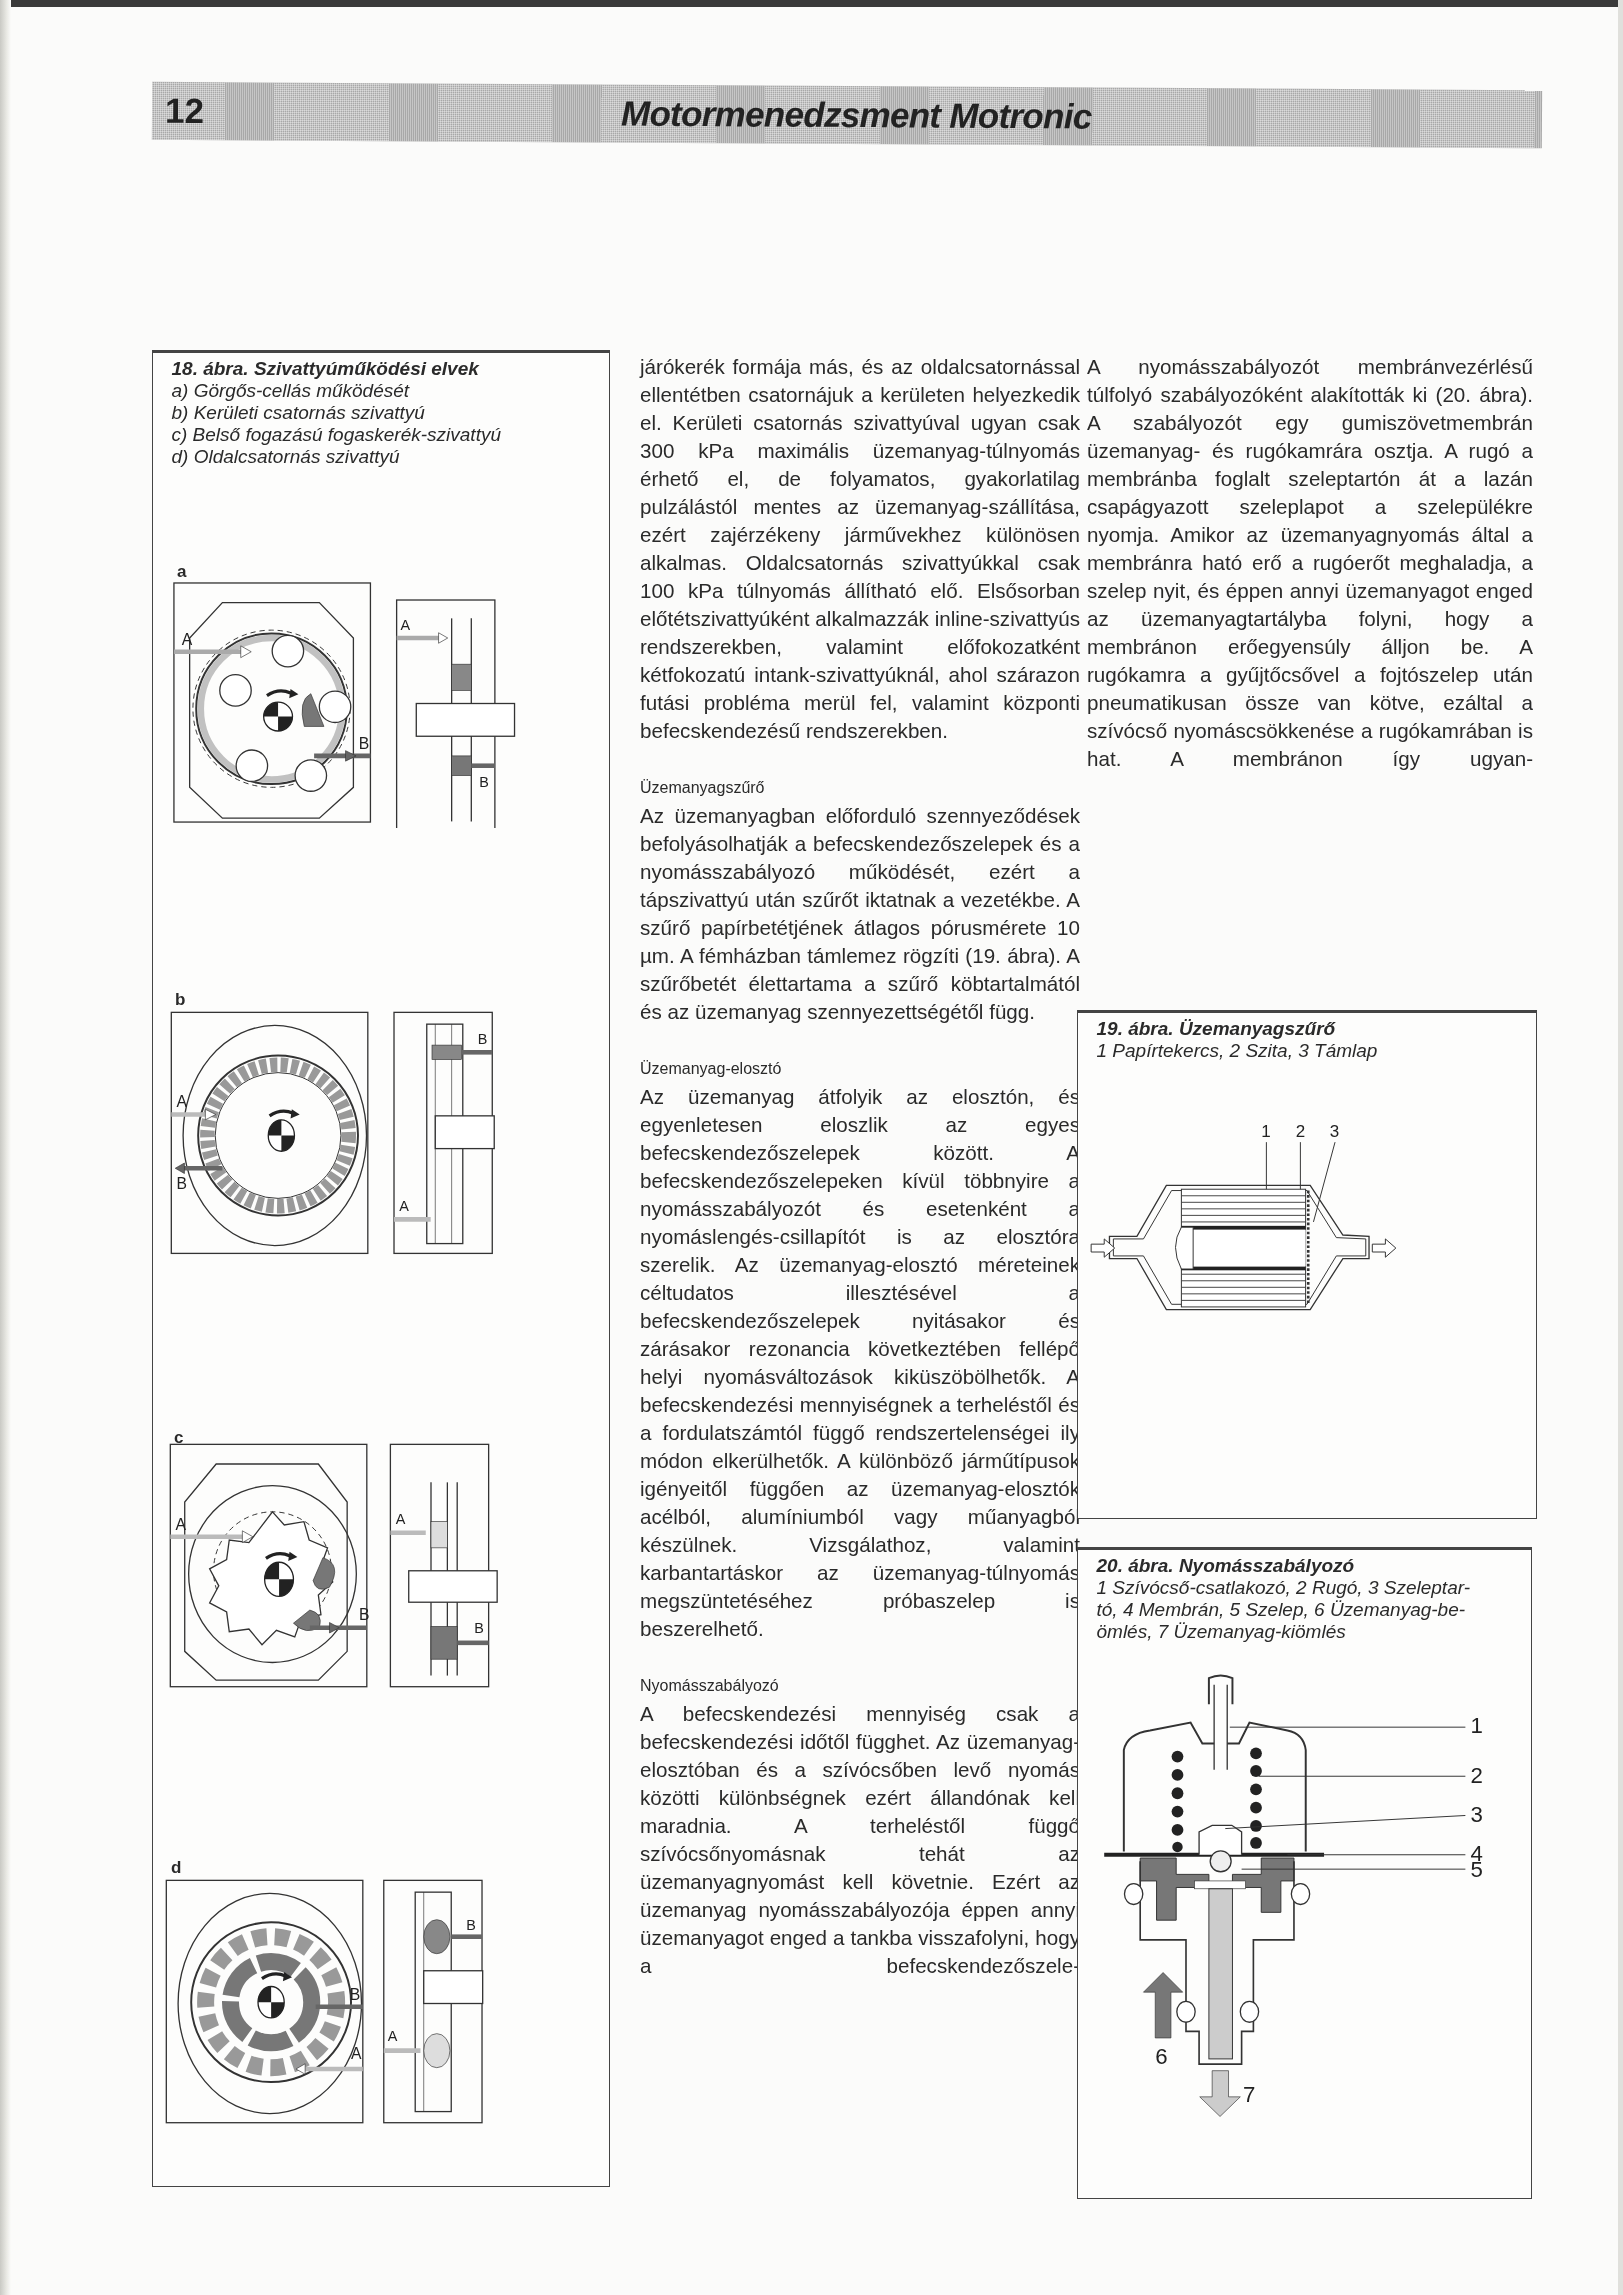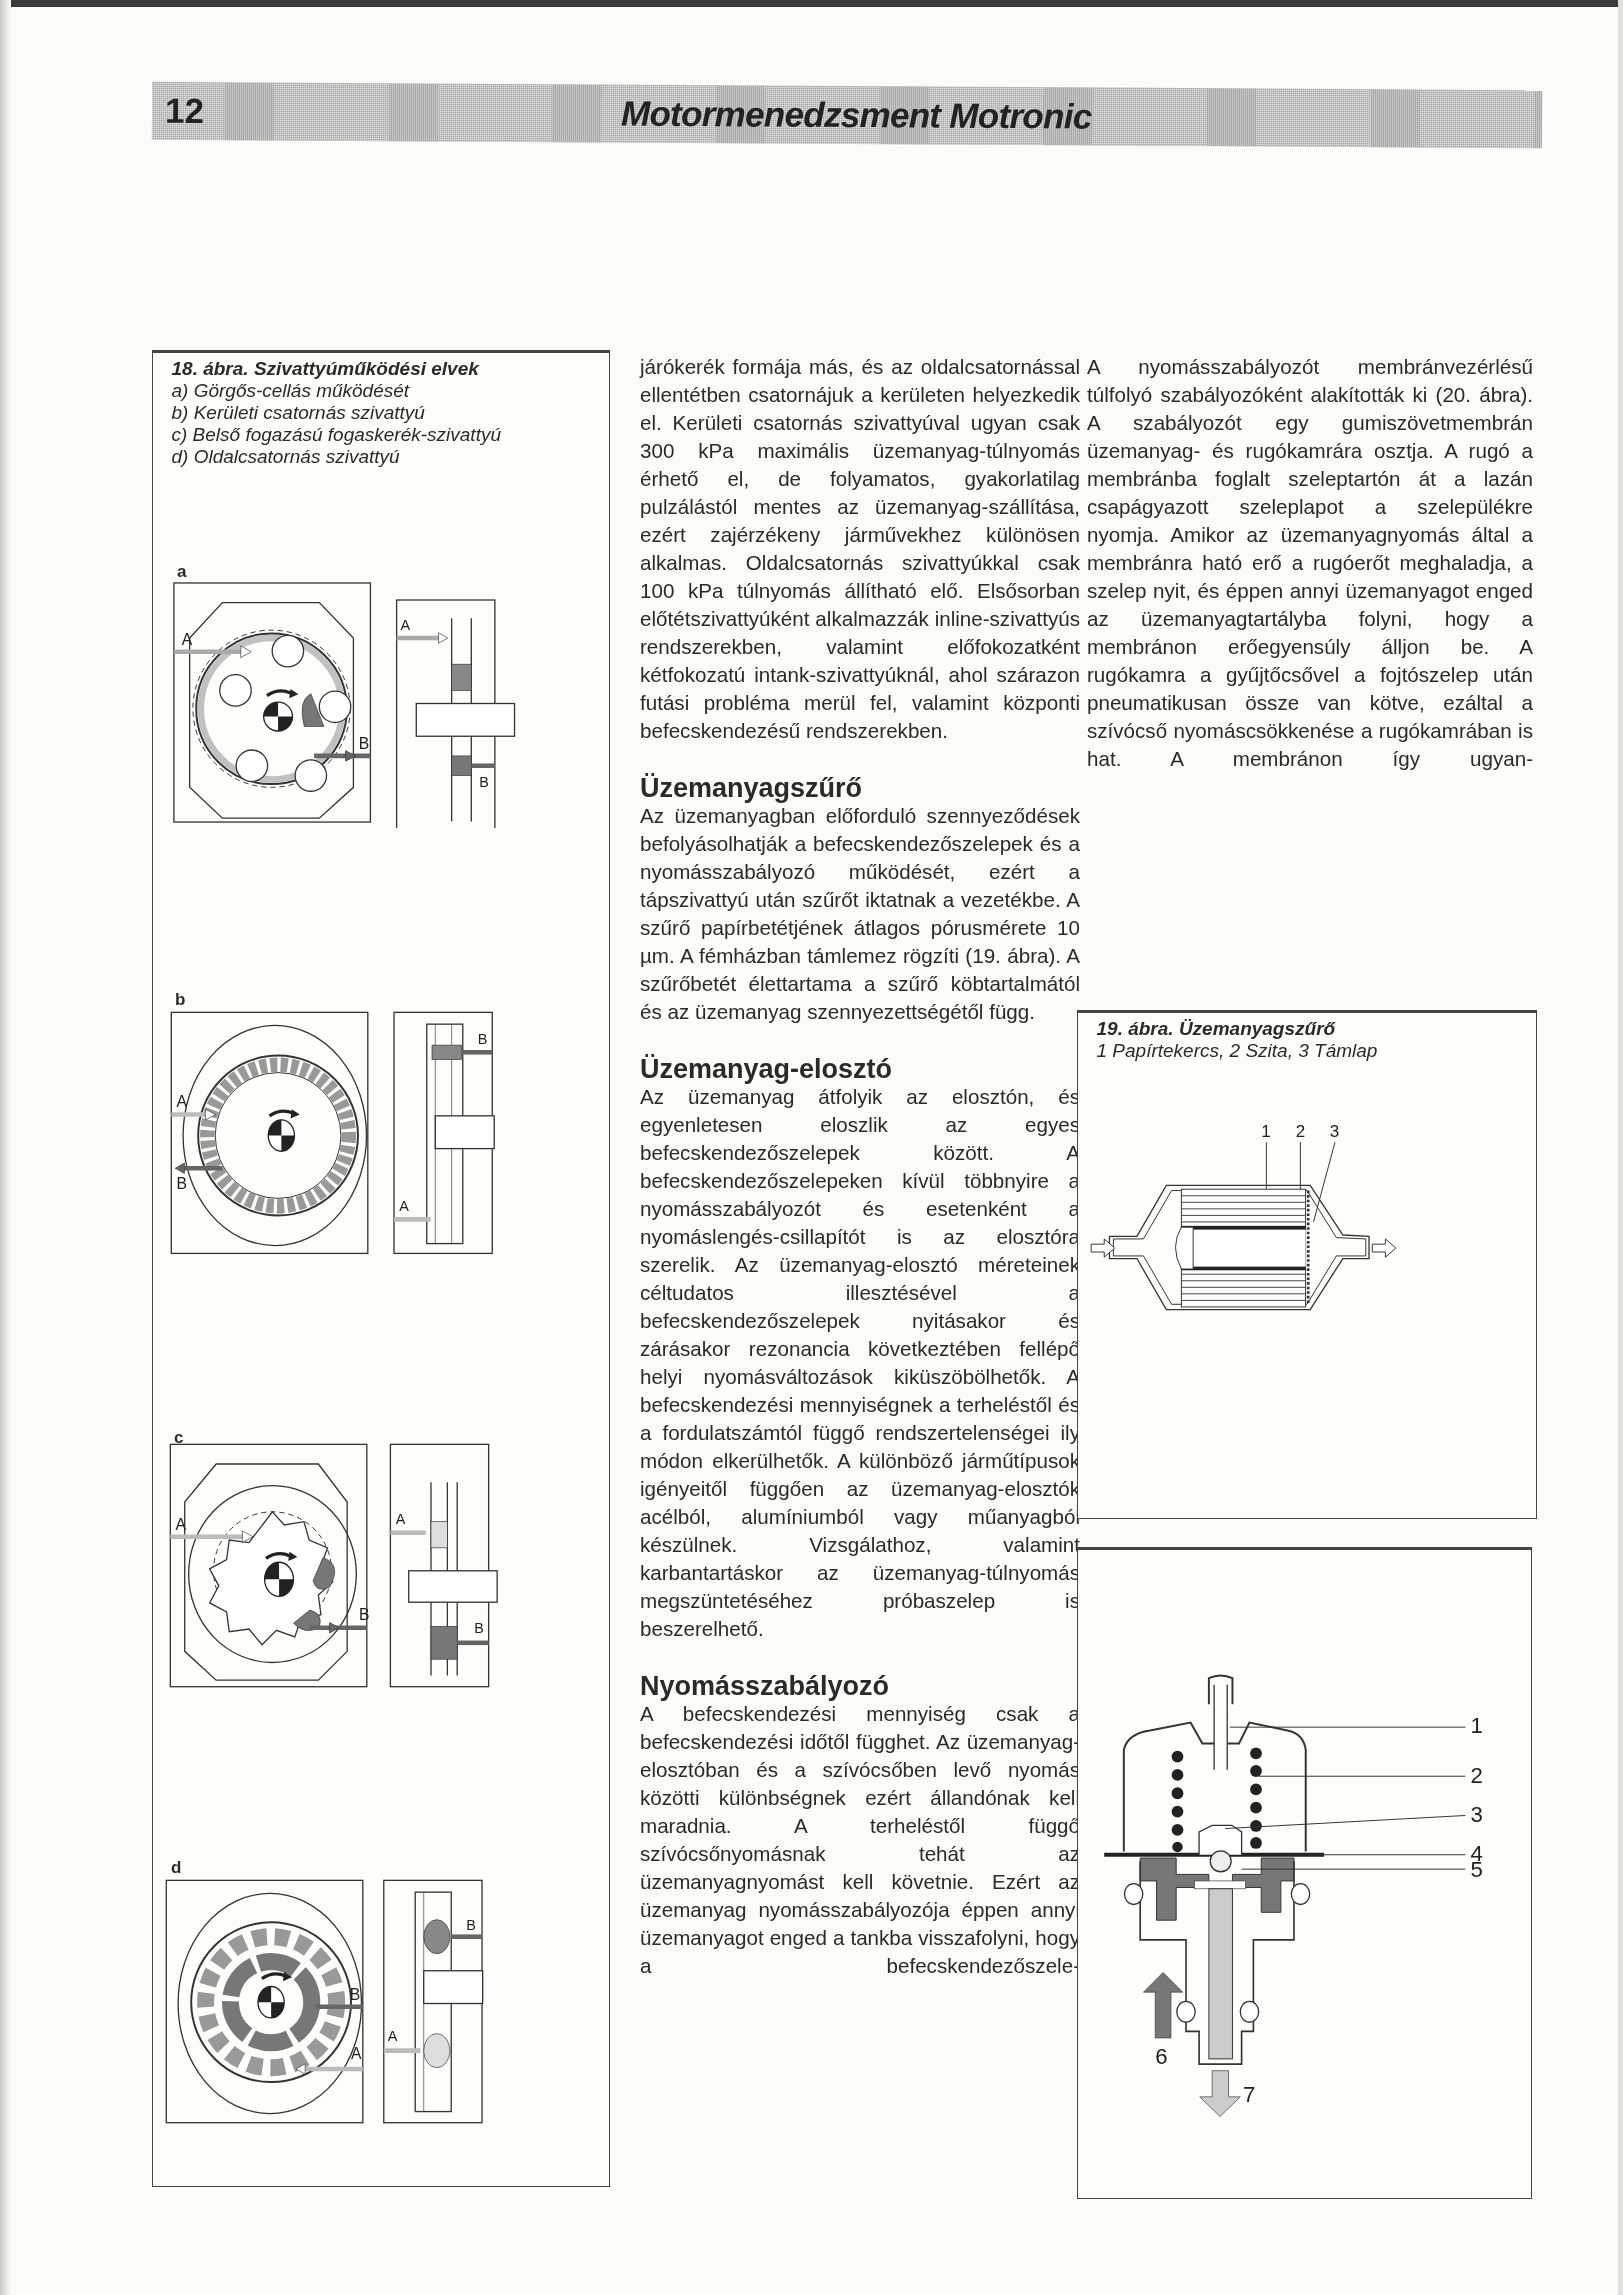--- a/index.html
+++ b/index.html
@@ -18,21 +18,21 @@
     background-color: #a8a8a8;
     background-image: repeating-linear-gradient(90deg, rgba(255,255,255,0.35) 0 0.7px, transparent 0.7px 2px),
                       repeating-linear-gradient(0deg, rgba(255,255,255,0.35) 0 0.7px, transparent 0.7px 2px);
     transform: rotate(0.35deg);
   }
   .page-num { position: absolute; left: 13px; top: 9.2px; font-size: 35px; font-weight: bold; color: #222; }
   .run-title { position: absolute; left: 469px; top: 9.2px; font-size: 35px; font-weight: bold; font-style: italic; color: #222; letter-spacing: -0.7px; }
 
   .col { position: absolute; font-size: 20.6px; line-height: 28px; text-align: justify; }
   .col p { margin: 0; }
-  .col h3 { margin: 0; font-size: 27px; font-weight: bold; line-height: 28px; }
+  .col h3 { margin: 0; font-size: 16px; font-weight: normal; line-height: 28px; }
   .spacer { height: 29px; }
 
   .fig-box { position: absolute; border: 1.3px solid #444; background: #fdfdfc; }
   .fig-box.top-thick { border-top: 3.3px solid #444; padding-left: 8px; }
   .caption { padding: 5.2px 10.5px; font-style: italic; font-size: 19px; line-height: 22px; }
   .caption .title { font-weight: bold; }
   .caption .line { display: block; }
 
   .panel-label { position: absolute; font-size: 17px; font-weight: bold; }
   .diagram { position: absolute; }
@@ -237,20 +237,26 @@
     <rect x="158" y="308" width="190" height="6" fill="#222"></rect>
     <rect x="158" y="252" width="190" height="56" fill="#fff"></rect>
     <path d="M158,248 q-18,30 0,64 L176,312 L176,248 Z" fill="#fff" stroke="#333" stroke-width="1.5"></path>
     <line x1="352" y1="192" x2="352" y2="366" stroke="#333" stroke-width="4" stroke-dasharray="4 3"></line>
     <polygon points="20,274 40,274 40,266 56,280 40,294 40,286 20,286" fill="#fff" stroke="#333" stroke-width="1.5"></polygon>
     <polygon points="450,274 470,274 470,266 486,280 470,294 470,286 450,286" fill="#fff" stroke="#333" stroke-width="1.5"></polygon>
   </svg>
 </div>
 
 <div class="fig-box top-thick" style="left:1077px; top:1547px; width:445px; height:648px;">
+  <div class="caption">
+    <span class="line title">20. ábra. Nyomásszabályozó</span>
+    <span class="line">1 Szívócső-csatlakozó, 2 Rugó, 3 Szeleptar-</span>
+    <span class="line">tó, 4 Membrán, 5 Szelep, 6 Üzemanyag-be-</span>
+    <span class="line">ömlés, 7 Üzemanyag-kiömlés</span>
+  </div>
   <svg style="position:absolute; left:0; top:115px;" width="445" height="530" viewBox="0 0 680 810">
     <path d="M200,60 L200,20 Q218,12 236,20 L236,60" fill="none" stroke="#333" stroke-width="3"></path>
     <line x1="208" y1="30" x2="208" y2="160" stroke="#333" stroke-width="2"></line>
     <line x1="228" y1="30" x2="228" y2="160" stroke="#333" stroke-width="2"></line>
     <path d="M70,285 L70,130 Q75,105 110,100 L172,88 L190,120 L208,120 M228,120 L246,120 L262,88 L320,100 Q345,105 348,130 L348,285" fill="none" stroke="#333" stroke-width="3"></path>
     <line x1="40" y1="290" x2="376" y2="290" stroke="#222" stroke-width="6"></line>
     <g fill="#222">
       <circle cx="152" cy="140" r="9"></circle>
         <circle cx="152" cy="168" r="9"></circle>
         <circle cx="152" cy="196" r="9"></circle>

